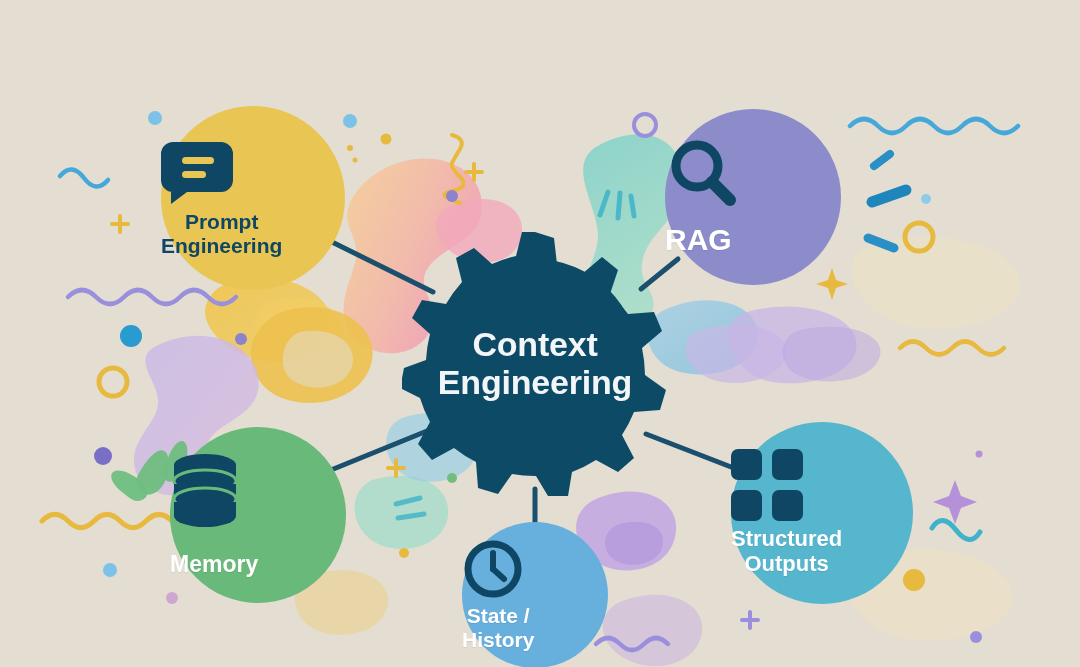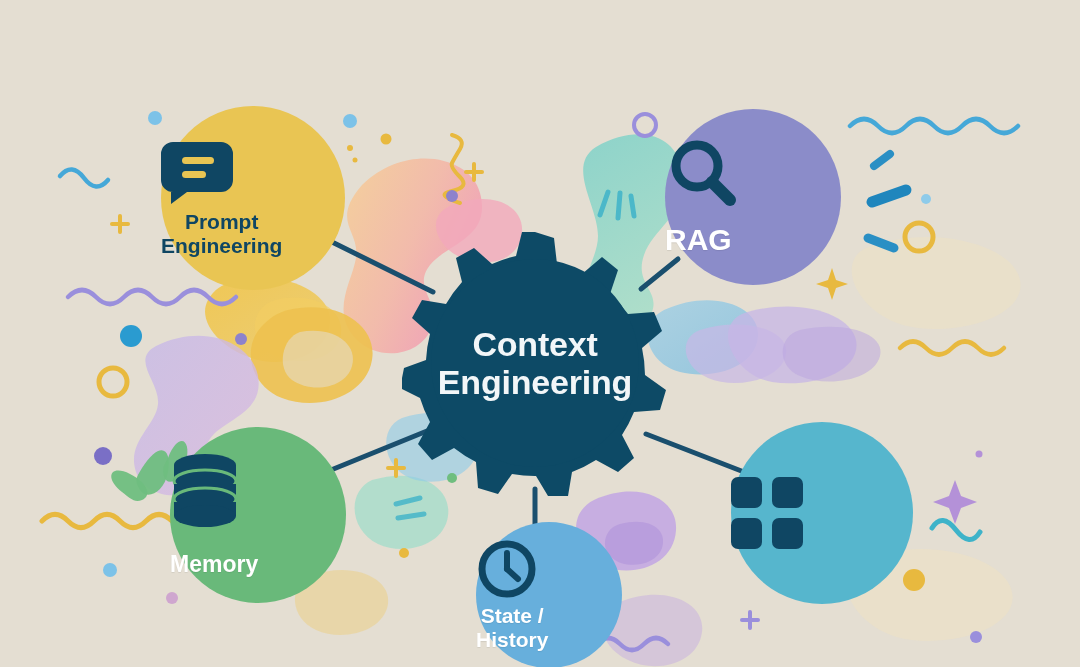--- a/index.html
+++ b/index.html
@@ -310,23 +310,25 @@
       <div class="node-label" style="font-size:23px; margin-top:23px;">Memory</div>
     </div>
 
     <div class="node" style="left:731px; top:422px; width:182px; height:182px; background:#56b6cd;">
       <svg width="72" height="72" viewBox="0 0 72 72">
         <rect x="0" y="0" width="31" height="31" rx="7" fill="#0f4663"></rect>
         <rect x="41" y="0" width="31" height="31" rx="7" fill="#0f4663"></rect>
         <rect x="0" y="41" width="31" height="31" rx="7" fill="#0f4663"></rect>
         <rect x="41" y="41" width="31" height="31" rx="7" fill="#0f4663"></rect>
       </svg>
-    </div>
-
-    <div class="node" style="left:476px; top:522px; width:146px; height:146px; background:#67afdc;">
+      <div class="node-label" style="font-size:22px;">Structured
+Outputs</div>
+    </div>
+
+    <div class="node" style="left:462px; top:522px; width:146px; height:146px; background:#67afdc;">
       <svg width="62" height="62" viewBox="0 0 62 62">
         <circle cx="31" cy="31" r="25" fill="none" stroke="#0f4663" stroke-width="7"></circle>
         <line x1="31" y1="31" x2="31" y2="15" stroke="#0f4663" stroke-width="6" stroke-linecap="round"></line>
         <line x1="31" y1="31" x2="42" y2="41" stroke="#0f4663" stroke-width="6" stroke-linecap="round"></line>
       </svg>
       <div class="node-label" style="font-size:21px; margin-top:4px;">State /
 History</div>
     </div>
 
   </div>

